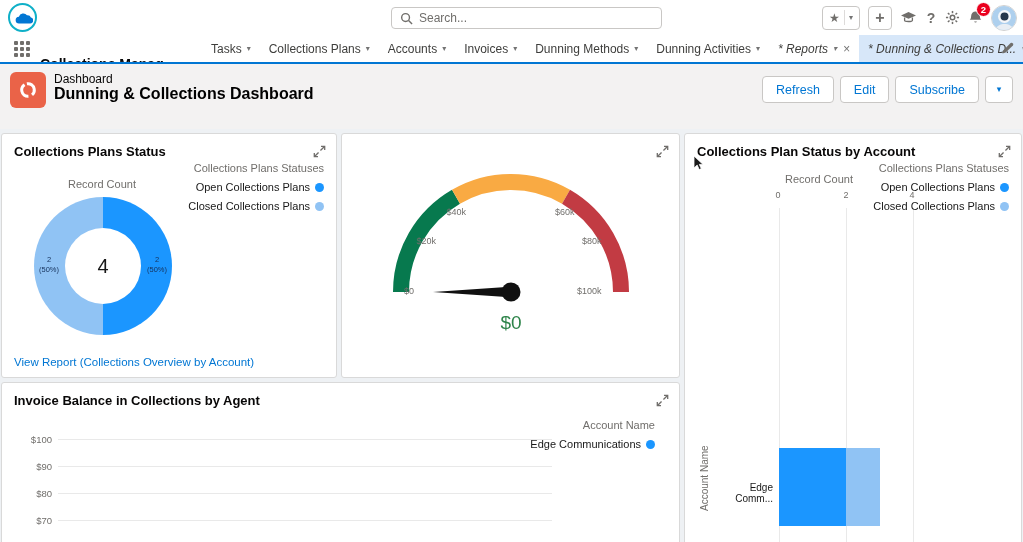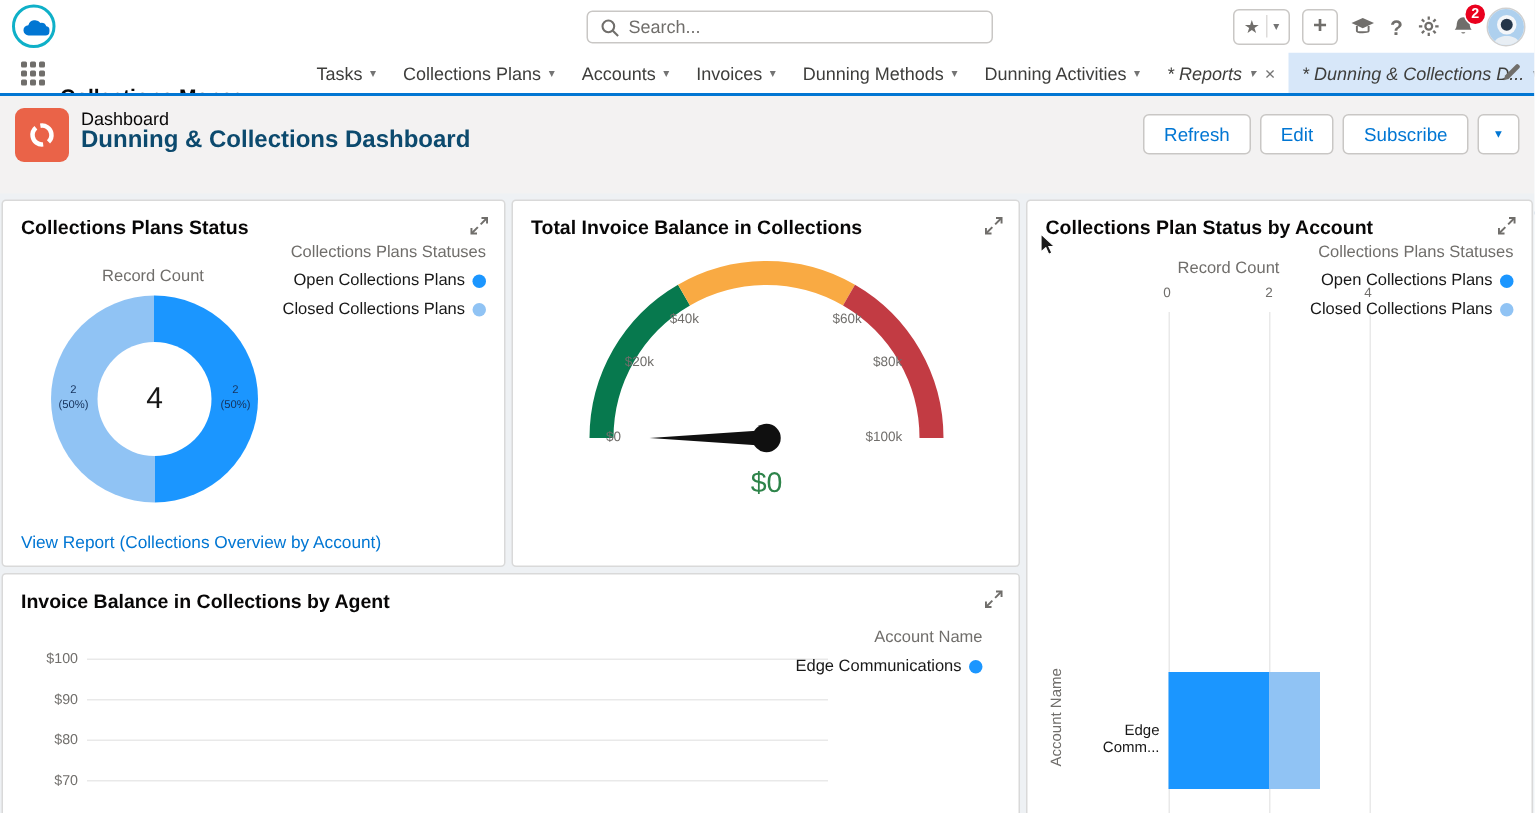--- a/index.html
+++ b/index.html
@@ -34,21 +34,21 @@
   .tab{display:flex;align-items:center;gap:5px;padding:0 9px;font-size:12px;color:#3e3e3c;white-space:nowrap;cursor:pointer;}
   .tab.dirty{font-style:italic;}
   .tab.active{background:#d7e7f9;font-style:italic;}
   .tab .x{font-size:12px;color:#747474;margin-left:1px;}
   .pencil{position:absolute;right:8px;top:41px;cursor:pointer;}
 
   
   .phdr{position:absolute;top:64px;left:0;width:100%;height:79px;background:#f3f2f2;border-bottom:2px solid #3e6ca0;}
   .dash-icon{position:absolute;left:10px;top:8px;width:36px;height:36px;border-radius:6px;background:#ea6348;display:flex;align-items:center;justify-content:center;}
   .eyebrow{position:absolute;left:54px;top:8px;font-size:12px;color:#080707;}
-  .ptitle{position:absolute;left:54px;top:21px;font-size:16px;font-weight:bold;color:#0c4a6e;text-align:right;}
+  .ptitle{position:absolute;left:54px;top:21px;font-size:16px;font-weight:bold;color:#000000;text-align:right;}
   .asof{position:absolute;left:10px;top:47px;font-size:11.5px;color:#3e3e3c;}
   .pbtns{position:absolute;right:10px;top:12px;display:flex;gap:6px;}
   .btn{height:27px;padding:0 13px;border:1px solid #c9c7c5;border-radius:4px;background:#fff;color:#0176d3;font-size:12.5px;display:flex;align-items:center;justify-content:center;cursor:pointer;}
   .btn.icon-only{width:28px;padding:0;}
 
   
   .dash{position:absolute;top:129px;left:0;width:100%;height:413px;background:#eef1f4;overflow:hidden;}
   .card{position:absolute;background:#fff;border:1px solid #d9d9d9;border-radius:3px;}
   .card-title{position:absolute;left:12px;top:10px;font-size:13px;font-weight:bold;color:#080707;}
   .expand{position:absolute;right:10px;top:10px;cursor:pointer;}
@@ -265,21 +265,20 @@
           </div>
         <div class="lg-item">
             <span>Closed Collections Plans</span>
             <span class="dot" style="background: rgb(144, 195, 244);"></span>
           </div>
       </div>
       <a class="view-link">View Report (Collections Overview by Account)</a>
     </section>
 
     <section class="card" id="card2">
-      <h2 class="card-title">Total Invoice Balance in Collections</h2>
       <span class="expand">
         <svg width="13" height="13" viewBox="0 0 14 14" fill="none" stroke="#706e6b" stroke-width="1.4">
             <path d="M8.6 1.4h4v4"></path>
             <path d="M12.4 1.6 8 6"></path>
             <path d="M5.4 12.6h-4v-4"></path>
             <path d="M1.6 12.4 6 8"></path>
           </svg>
       </span>
       <div class="gauge-wrap">
         <svg width="250" height="135" viewBox="0 0 250 135">

